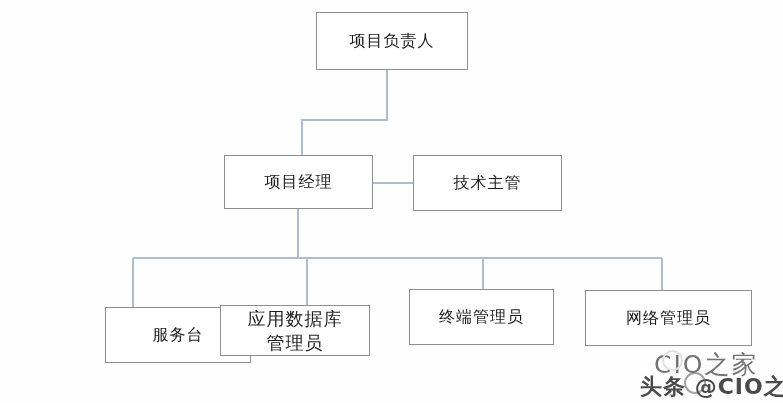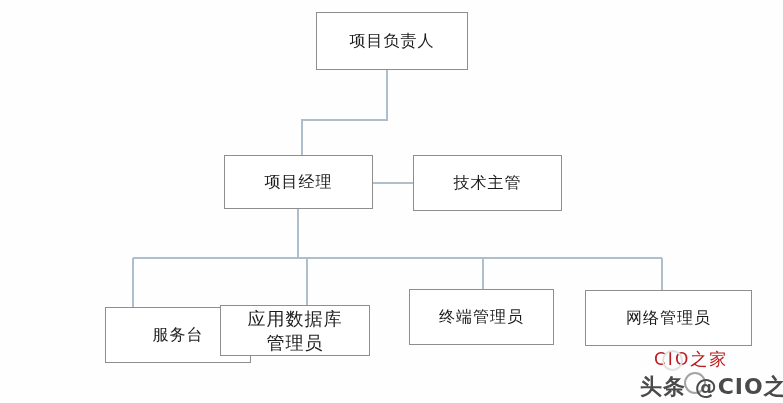--- a/index.html
+++ b/index.html
@@ -58,22 +58,22 @@
 
   .watermark {
     position: absolute;
     pointer-events: none;
     user-select: none;
     white-space: nowrap;
   }
   #watermark-ghost {
     left: 654px;
     top: 348px;
-    font-size: 17px;
-    color: #b91c1c;
+    font-size: 25px;
+    color: #737373;
     letter-spacing: 2px;
   }
   #watermark-ghost-logo {
     left: 662px;
     top: 350px;
     width: 21px;
     height: 21px;
     border: 2px solid #e0e0e0;
     border-radius: 50%;
     box-sizing: border-box;

